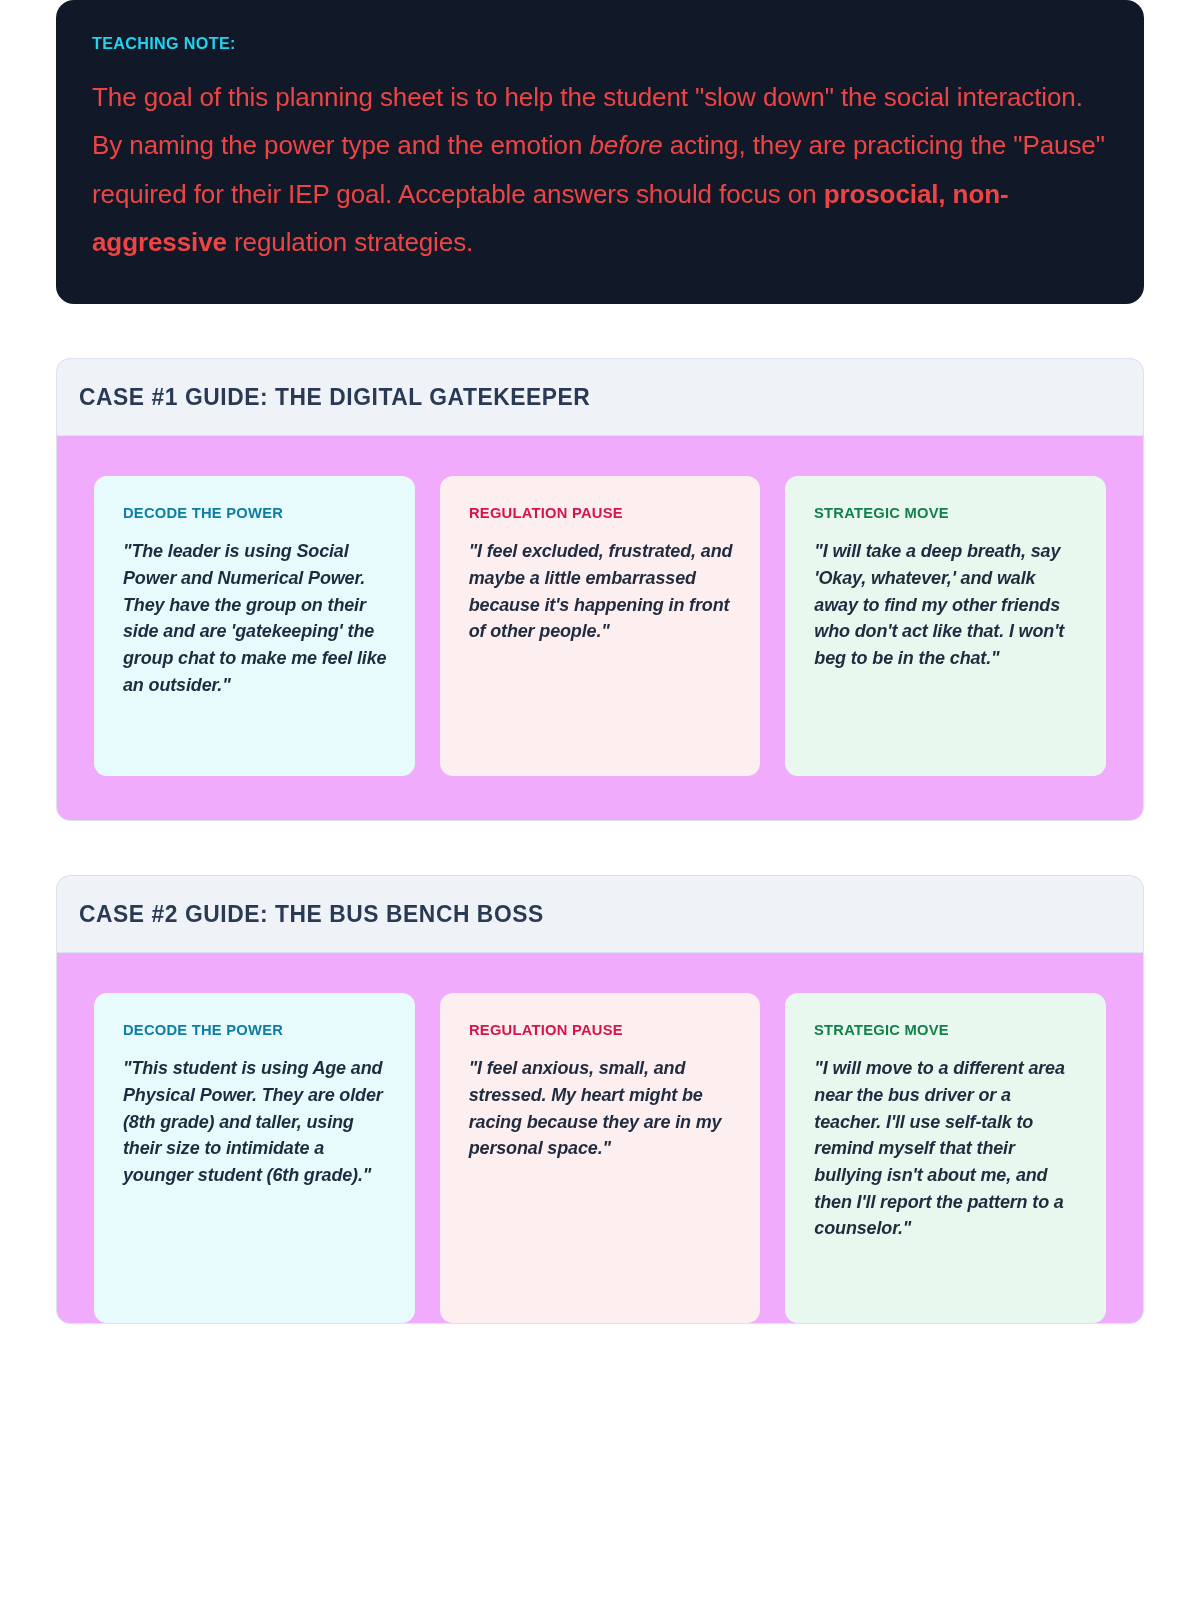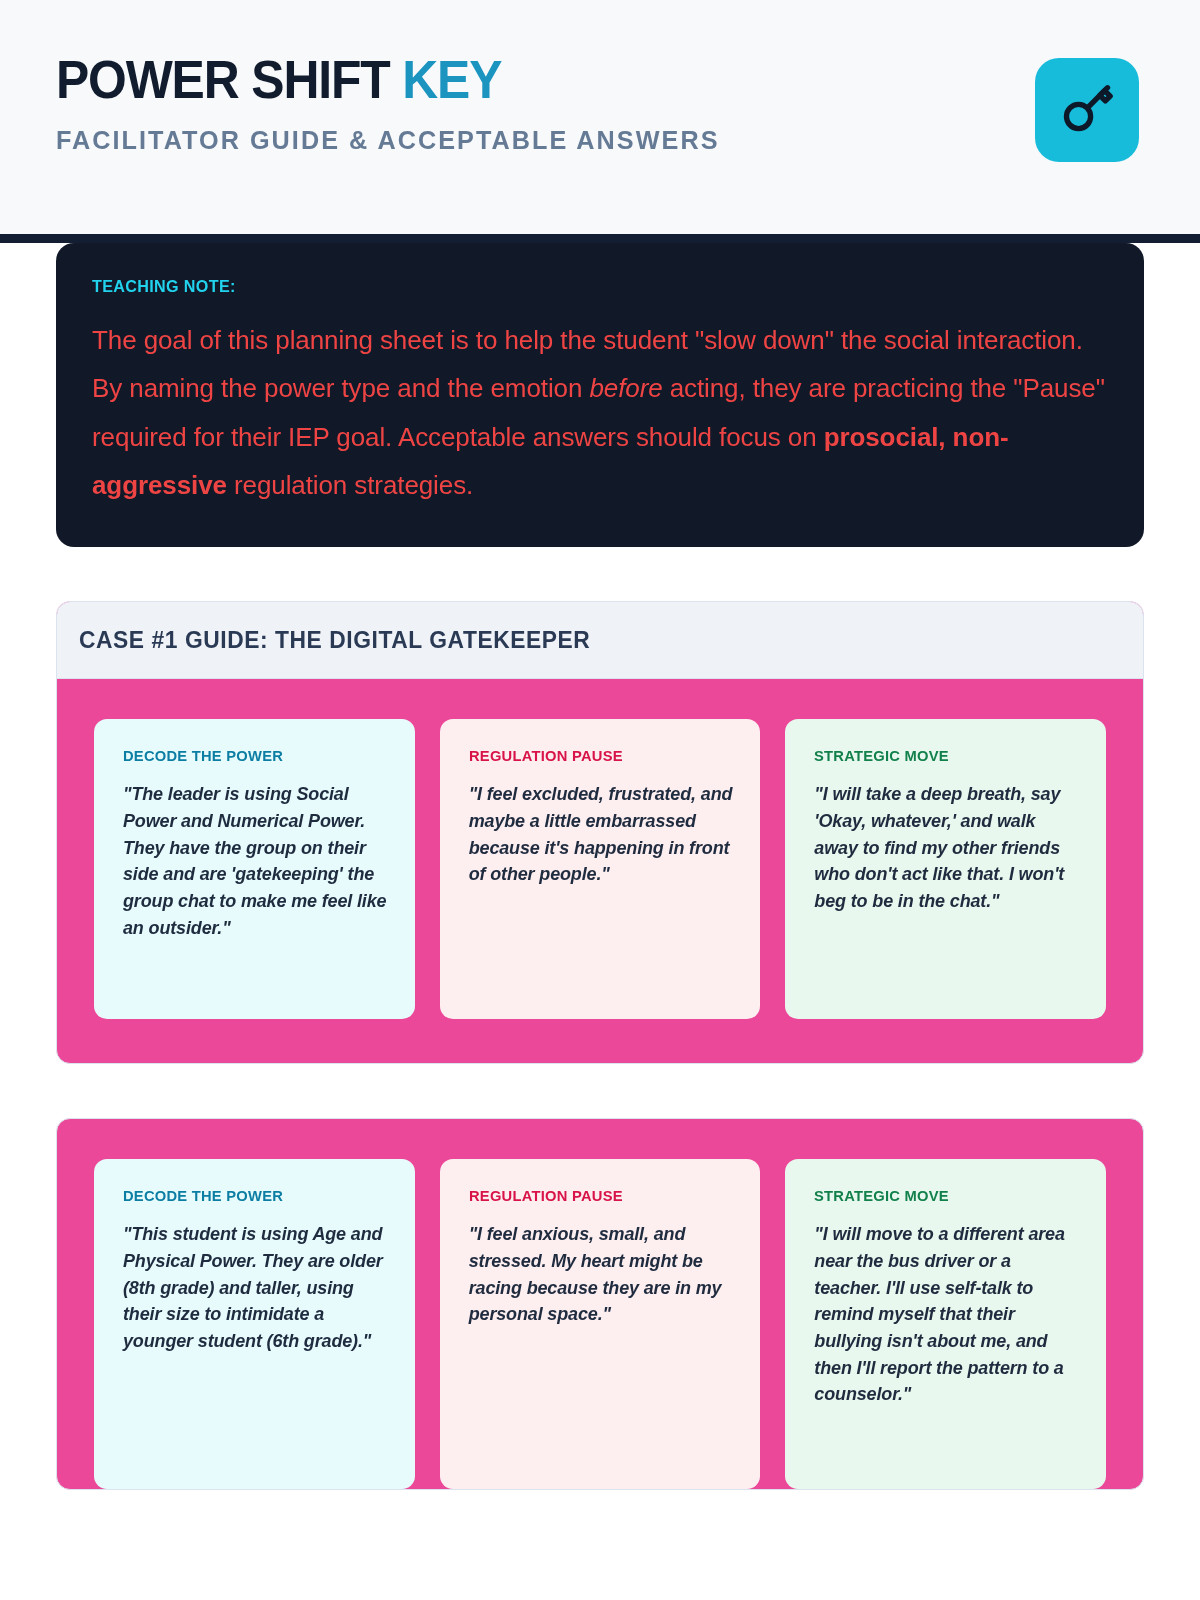--- a/index.html
+++ b/index.html
@@ -103,21 +103,21 @@
     letter-spacing: -0.1px;
   }
   .tn-body em { font-style: italic; }
   .tn-body strong { font-weight: 700; }
 
   
   .case-section {
     margin-top: 54px;
     border: 1px solid #dbe3ee;
     border-radius: 14px;
-    background: #ec4899;
+    background: #f0abfc;
     overflow: hidden;
   }
   .case-header {
     background: #eff2f7;
     border-bottom: 1px solid #dbe3ee;
     padding: 24px 24px 24px 22px;
   }
   .case-header-title {
     font-size: 24px;
     font-weight: 900;
@@ -168,36 +168,20 @@
   }
 
   .case-section.second .case-body { padding-bottom: 0; }
   .case-section.second .answer-card { min-height: 330px; }
 </style>
 </head>
 <body>
 
 <div class="page">
 
-  <div class="header">
-    <div class="header-text">
-      <div class="title"><span>POWER SHIFT </span><span class="accent">KEY</span></div>
-      <div class="subtitle">FACILITATOR GUIDE &amp; ACCEPTABLE ANSWERS</div>
-    </div>
-    <div class="key-badge">
-      <span>
-        <svg width="58" height="58" viewBox="0 0 24 24" fill="none" stroke="#0d1828" stroke-width="2.2" stroke-linecap="round" stroke-linejoin="round">
-          <circle cx="8.5" cy="15.5" r="5"></circle>
-          <line x1="12.2" y1="11.9" x2="20.5" y2="3.6"></line>
-          <path d="M17.3 6.8 L19.6 9.1 L21.6 7.1 L19.3 4.8 Z"></path>
-        </svg>
-      </span>
-    </div>
-    <div class="header-rule"></div>
-  </div>
 
   <div class="body">
 
     <div class="teaching-note">
       <div class="tn-label">TEACHING NOTE:</div>
       <div class="tn-body"><span>The goal of this planning sheet is to help the student "slow down" the social interaction. By naming the power type and the emotion </span><em>before</em><span> acting, they are practicing the "Pause" required for their IEP goal. Acceptable answers should focus on </span><strong>prosocial, non-aggressive</strong><span> regulation strategies.</span></div>
     </div>
 
     <div class="case-section first">
       <div class="case-header">
@@ -213,20 +197,23 @@
           <div class="card-text">"I feel excluded, frustrated, and maybe a little embarrassed because it's happening in front of other people."</div>
         </div>
         <div class="answer-card green">
           <div class="card-label">STRATEGIC MOVE</div>
           <div class="card-text">"I will take a deep breath, say 'Okay, whatever,' and walk away to find my other friends who don't act like that. I won't beg to be in the chat."</div>
         </div>
       </div>
     </div>
 
     <div class="case-section second">
+      <div class="case-header">
+        <div class="case-header-title">CASE #2 GUIDE: THE BUS BENCH BOSS</div>
+      </div>
       <div class="case-body">
         <div class="answer-card blue">
           <div class="card-label">DECODE THE POWER</div>
           <div class="card-text">"This student is using Age and Physical Power. They are older (8th grade) and taller, using their size to intimidate a younger student (6th grade)."</div>
         </div>
         <div class="answer-card pink">
           <div class="card-label">REGULATION PAUSE</div>
           <div class="card-text">"I feel anxious, small, and stressed. My heart might be racing because they are in my personal space."</div>
         </div>
         <div class="answer-card green">

